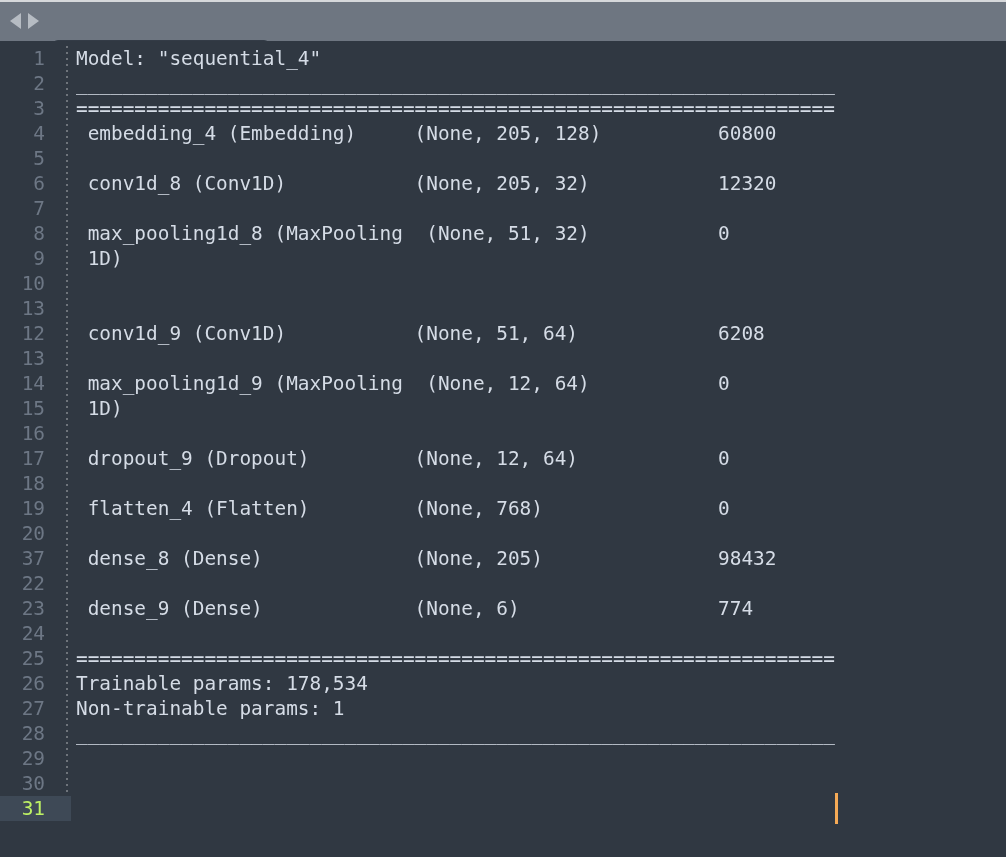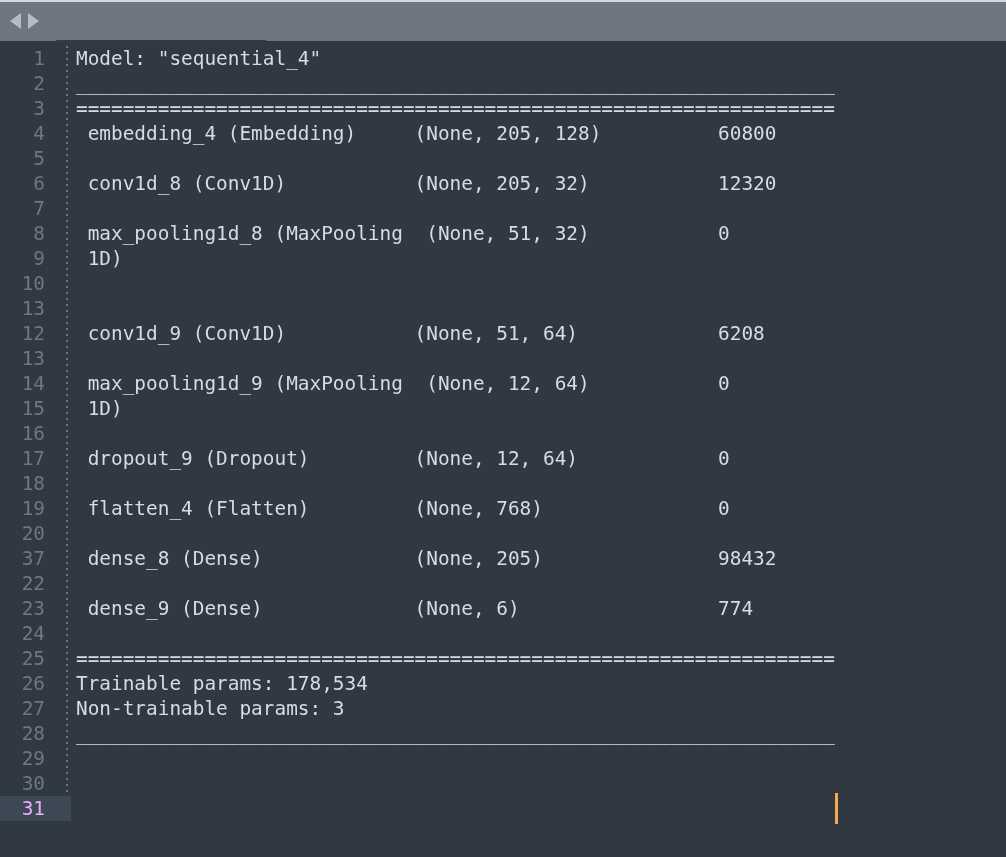--- a/index.html
+++ b/index.html
@@ -41,21 +41,21 @@
   }
   .gutter {
     position: absolute; left: 0; top: 5px; width: 71px;
   }
   .lnum {
     height: 25px; line-height: 25px; text-align: right; padding-right: 26px;
     box-sizing: border-box; width: 71px;
     font-family: "DejaVu Sans Mono", monospace; font-size: 19.4px;
     color: #6d7785;
   }
-  .lnum.current { background: #3e4956; color: #f0abfc; }
+  .lnum.current { background: #3e4956; color: #bef264; }
   .diff-guide {
     position: absolute; left: 66px; top: 5px; width: 2px; height: 775px;
     background: repeating-linear-gradient(
       to bottom, rgba(255,255,255,0.30) 0 2px, transparent 2px 6px);
   }
   .code { position: absolute; left: 76px; top: 5px; }
   .cline {
     margin: 0; height: 25px; line-height: 25px; white-space: pre;
     font-family: "DejaVu Sans Mono", monospace; font-size: 19.4px;
     color: #d5dce6;
@@ -137,19 +137,19 @@
         <pre class="cline"> dropout_9 (Dropout)         (None, 12, 64)            0</pre>
         <pre class="cline"></pre>
         <pre class="cline"> flatten_4 (Flatten)         (None, 768)               0</pre>
         <pre class="cline"></pre>
         <pre class="cline"> dense_8 (Dense)             (None, 205)               98432</pre>
         <pre class="cline"></pre>
         <pre class="cline"> dense_9 (Dense)             (None, 6)                 774</pre>
         <pre class="cline"></pre>
         <pre class="cline">=================================================================</pre>
         <pre class="cline">Trainable params: 178,534</pre>
-        <pre class="cline">Non-trainable params: 3</pre>
+        <pre class="cline">Non-trainable params: 1</pre>
         <pre class="cline">_________________________________________________________________</pre>
       </div>
     <div class="caret"></div>
   </div>
 
 </div>
 
 </body></html>

